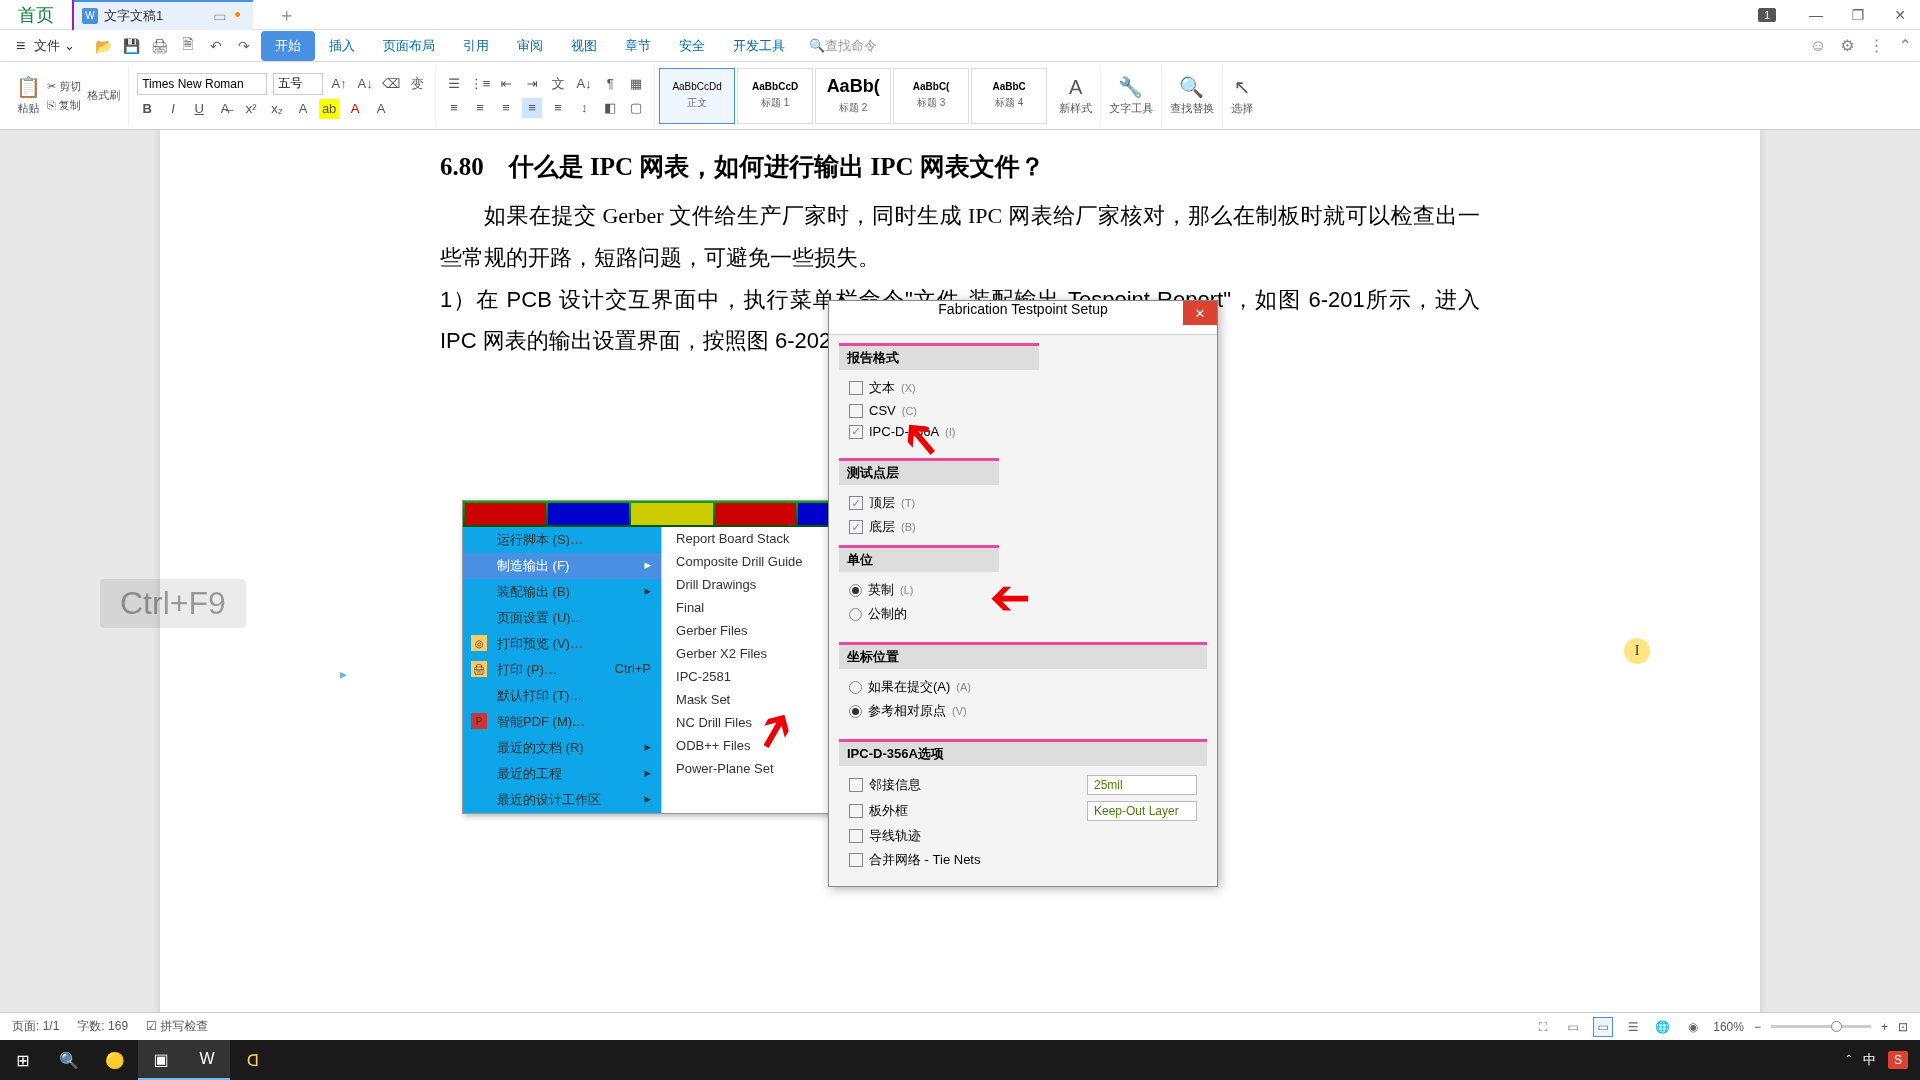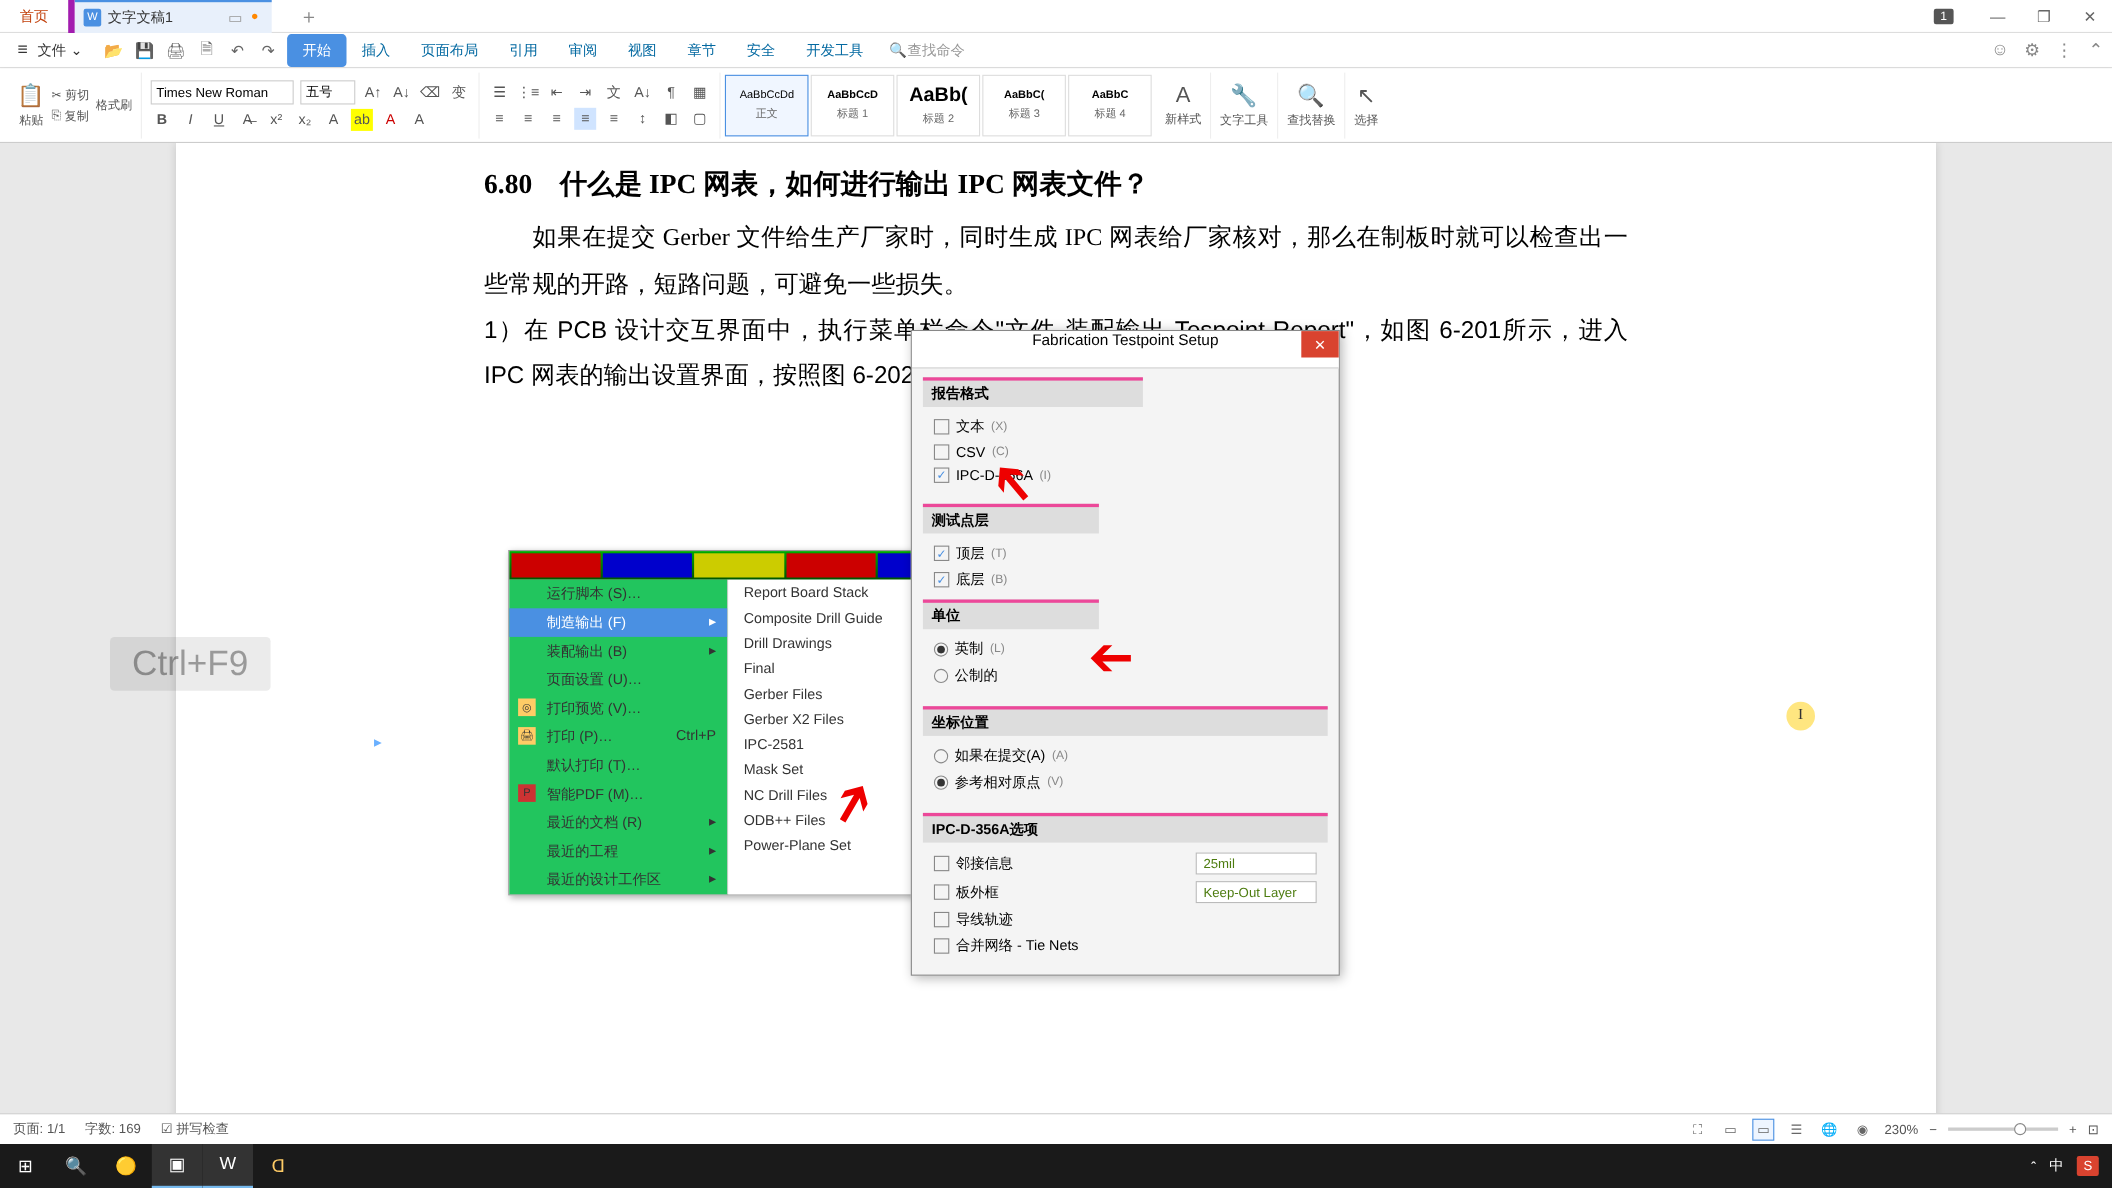--- a/index.html
+++ b/index.html
@@ -1,20 +1,20 @@
 <!DOCTYPE html>
 <html><head>
 <meta charset="utf-8">
 <style>
 * { margin: 0; padding: 0; box-sizing: border-box; font-family: "Microsoft YaHei", Arial, sans-serif; }
 body { background: #e8e8e8; width: 1920px; height: 1080px; overflow: hidden; position: relative; }
 
 
 .title-bar { height: 30px; background: #fff; display: flex; align-items: center; border-bottom: 1px solid #ddd; }
-.tab-home { padding: 0 18px; height: 30px; display: flex; align-items: center; font-size: 13px; color: #c2410c; border-right: 6px solid #a21caf; cursor: pointer; }
+.tab-home { padding: 0 18px; height: 30px; display: flex; align-items: center; font-size: 18px; color: #15803d; border-right: 2px solid #a21caf; cursor: pointer; }
 .tab-doc { height: 30px; display: flex; align-items: center; padding: 0 12px 0 8px; background: #e8f0fb; border-top: 2px solid #4a90e2; font-size: 13px; color: #333; cursor: pointer; }
 .tab-doc-icon { width: 16px; height: 16px; background: #4a90e2; color: #fff; font-size: 10px; display: flex; align-items: center; justify-content: center; margin-right: 6px; border-radius: 2px; }
 .tab-close { margin-left: 50px; color: #999; font-size: 14px; }
 .tab-dot { color: #f80; margin-left: 8px; font-size: 18px; }
 .tab-add { margin-left: 25px; color: #888; font-size: 18px; cursor: pointer; }
 .win-controls { margin-left: auto; display: flex; align-items: center; gap: 2px; }
 .win-badge { background: #555; color: #fff; font-size: 11px; padding: 1px 6px; border-radius: 2px; margin-right: 18px; }
 .win-btn { width: 40px; height: 30px; display: flex; align-items: center; justify-content: center; color: #666; font-size: 14px; cursor: pointer; }
 
 
@@ -55,21 +55,21 @@
 .underline { text-decoration: underline; }
 
 
 .embedded { position: absolute; }
 .ctx-menu { left: 302px; top: 370px; width: 420px; background: #fff; border: 1px solid #999; box-shadow: 2px 2px 6px rgba(0,0,0,0.3); font-size: 13px; }
 .ctx-top-bar { height: 26px; background: linear-gradient(#0a0, #050); display: flex; padding: 2px; gap: 2px; }
 .ctx-top-bar .seg { background: #c00; flex: 1; }
 .ctx-top-bar .seg2 { background: #00c; flex: 1; }
 .ctx-top-bar .seg3 { background: #cc0; flex: 1; }
 .ctx-row { display: flex; }
-.ctx-left { width: 200px; background: #22c55e; border-right: 1px solid #ccc; }
+.ctx-left { width: 200px; background: #0ea5e9; border-right: 1px solid #ccc; }
 .ctx-item { padding: 4px 10px 4px 34px; position: relative; color: #333; cursor: pointer; display: flex; justify-content: space-between; }
 .ctx-item.hl { background: #4a90e2; color: #fff; }
 .ctx-arrow { color: inherit; }
 .ctx-icon { position: absolute; left: 8px; width: 16px; height: 16px; background: #fc6; font-size: 10px; display: flex; align-items: center; justify-content: center; }
 .ctx-right { width: 220px; background: #fff; }
 .ctx-sub-item { padding: 4px 14px; color: #333; cursor: pointer; }
 
 .dialog { left: 668px; top: 170px; width: 390px; background: #f4f4f4; border: 1px solid #888; box-shadow: 2px 2px 10px rgba(0,0,0,0.3); }
 .dlg-title { height: 34px; background: #fff; display: flex; align-items: flex-start; justify-content: center; font-size: 14px; position: relative; border-bottom: 1px solid #ccc; }
 .dlg-close { position: absolute; right: 0; top: 0; width: 34px; height: 24px; background: #d9432f; color: #fff; display: flex; align-items: center; justify-content: center; cursor: pointer; font-size: 13px; }
@@ -477,21 +477,21 @@
   <span class="status-item">页面: 1/1</span>
   <span class="status-item">字数: 169</span>
   <span class="status-item">☑ <span>拼写检查</span></span>
   <div class="status-right">
     <div class="view-btn">⛶</div>
     <div class="view-btn">▭</div>
     <div class="view-btn active">▭</div>
     <div class="view-btn">☰</div>
     <div class="view-btn">🌐</div>
     <div class="view-btn">◉</div>
-    <span>230%</span>
+    <span>160%</span>
     <span>−</span>
     <div class="zoom-slider">
         <div class="zoom-handle"></div>
       </div>
     <span>+</span>
     <span>⊡</span>
   </div>
 </div>
 
 <div class="taskbar">

